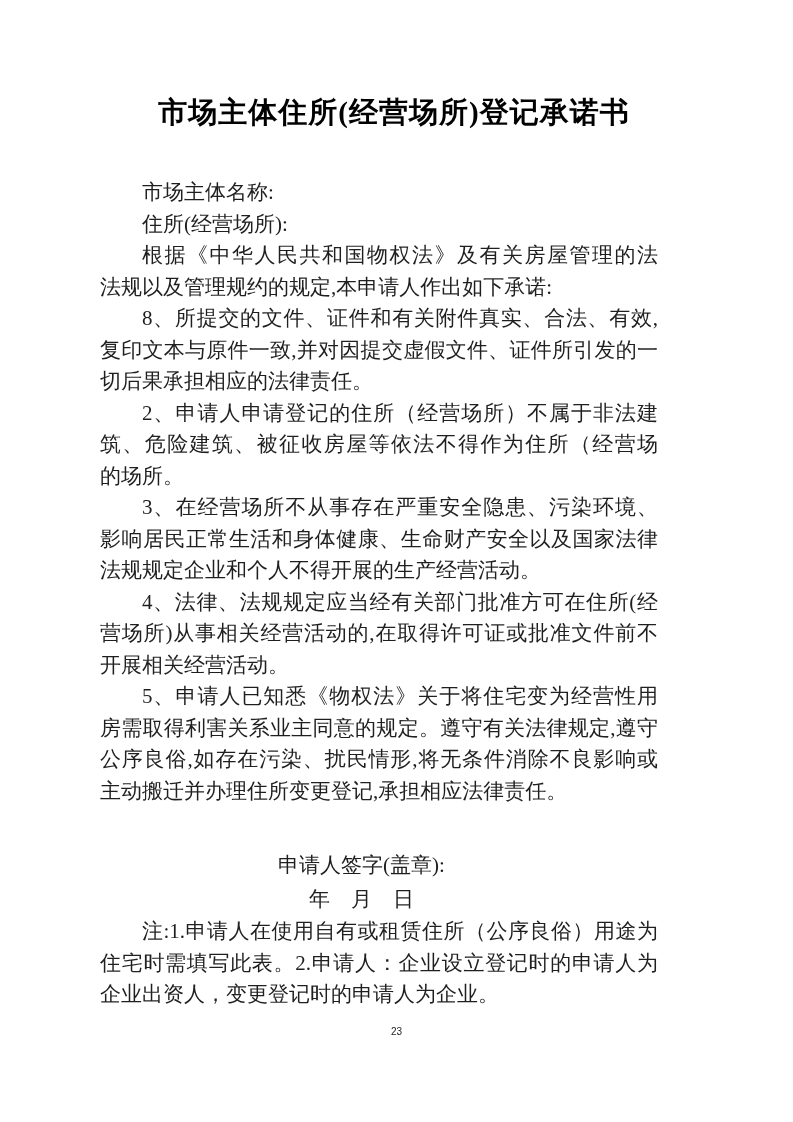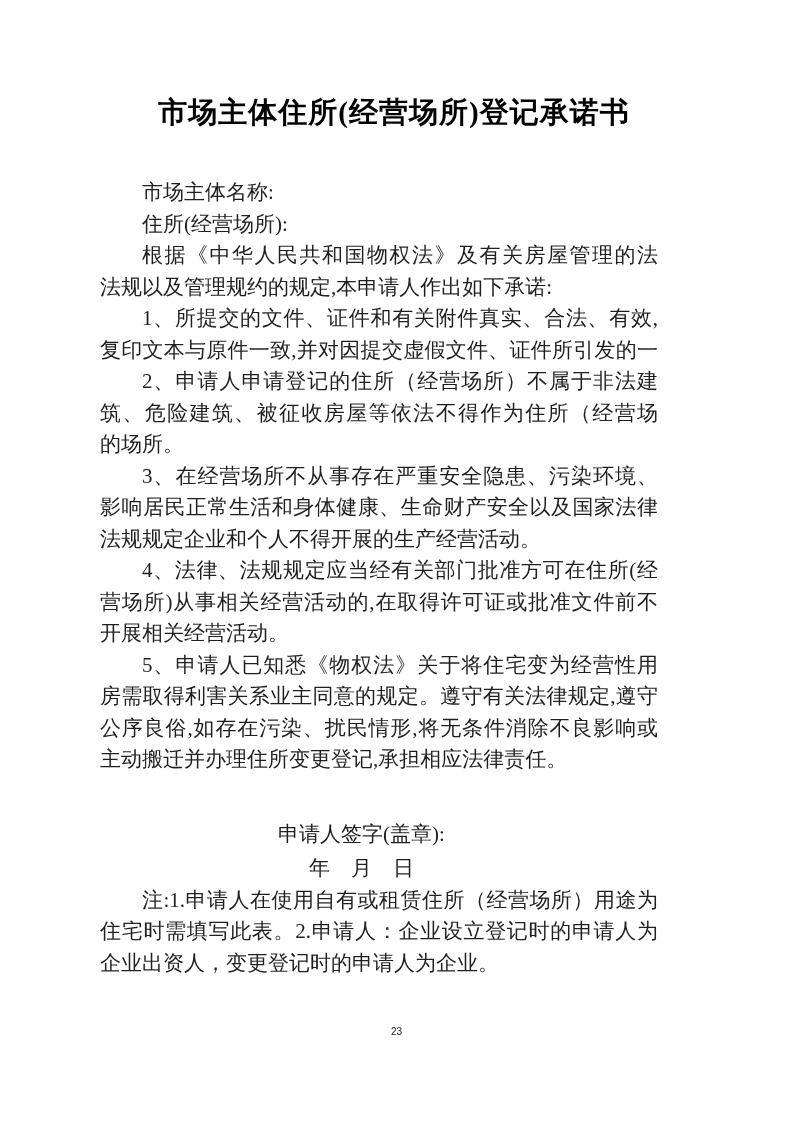--- a/index.html
+++ b/index.html
@@ -67,41 +67,42 @@
 
 <div class="page">
 
   <h1 class="doc-title">市场主体住所(经营场所)登记承诺书</h1>
 
   <div class="doc-body">
     <div class="ln indent">市场主体名称:</div>
     <div class="ln indent">住所(经营场所):</div>
     <div class="ln indent fill">根据《中华人民共和国物权法》及有关房屋管理的法律、</div>
     <div class="ln">法规以及管理规约的规定,本申请人作出如下承诺:</div>
-    <div class="ln indent fill">1、所提交的文件、证件和有关附件真实、合法、有效,</div>
+    <div class="ln indent fill">8、所提交的文件、证件和有关附件真实、合法、有效,</div>
     <div class="ln fill">复印文本与原件一致,并对因提交虚假文件、证件所引发的一</div>
+    <div class="ln">切后果承担相应的法律责任。</div>
     <div class="ln indent fill">2、申请人申请登记的住所（经营场所）不属于非法建</div>
     <div class="ln fill">筑、危险建筑、被征收房屋等依法不得作为住所（经营场所）</div>
     <div class="ln">的场所。</div>
     <div class="ln indent fill">3、在经营场所不从事存在严重安全隐患、污染环境、</div>
     <div class="ln fill">影响居民正常生活和身体健康、生命财产安全以及国家法律</div>
     <div class="ln">法规规定企业和个人不得开展的生产经营活动。</div>
     <div class="ln indent fill">4、法律、法规规定应当经有关部门批准方可在住所(经</div>
     <div class="ln fill">营场所)从事相关经营活动的,在取得许可证或批准文件前不</div>
     <div class="ln">开展相关经营活动。</div>
     <div class="ln indent fill">5、申请人已知悉《物权法》关于将住宅变为经营性用</div>
     <div class="ln fill">房需取得利害关系业主同意的规定。遵守有关法律规定,遵守</div>
     <div class="ln fill">公序良俗,如存在污染、扰民情形,将无条件消除不良影响或</div>
     <div class="ln">主动搬迁并办理住所变更登记,承担相应法律责任。</div>
 
     <div class="gap"></div>
 
     <div class="sig">申请人签字(盖章):</div>
     <div class="sig">年　月　日</div>
 
-    <div class="ln indent fill">注:1.申请人在使用自有或租赁住所（经营场所）用途为</div>
+    <div class="ln indent fill">注:1.申请人在使用自有或租赁住所（公序良俗）用途为</div>
     <div class="ln fill">住宅时需填写此表。2.申请人：企业设立登记时的申请人为</div>
     <div class="ln">企业出资人，变更登记时的申请人为企业。</div>
   </div>
 
   <div class="pageno">23</div>
 
 </div>
 
 </body></html>

